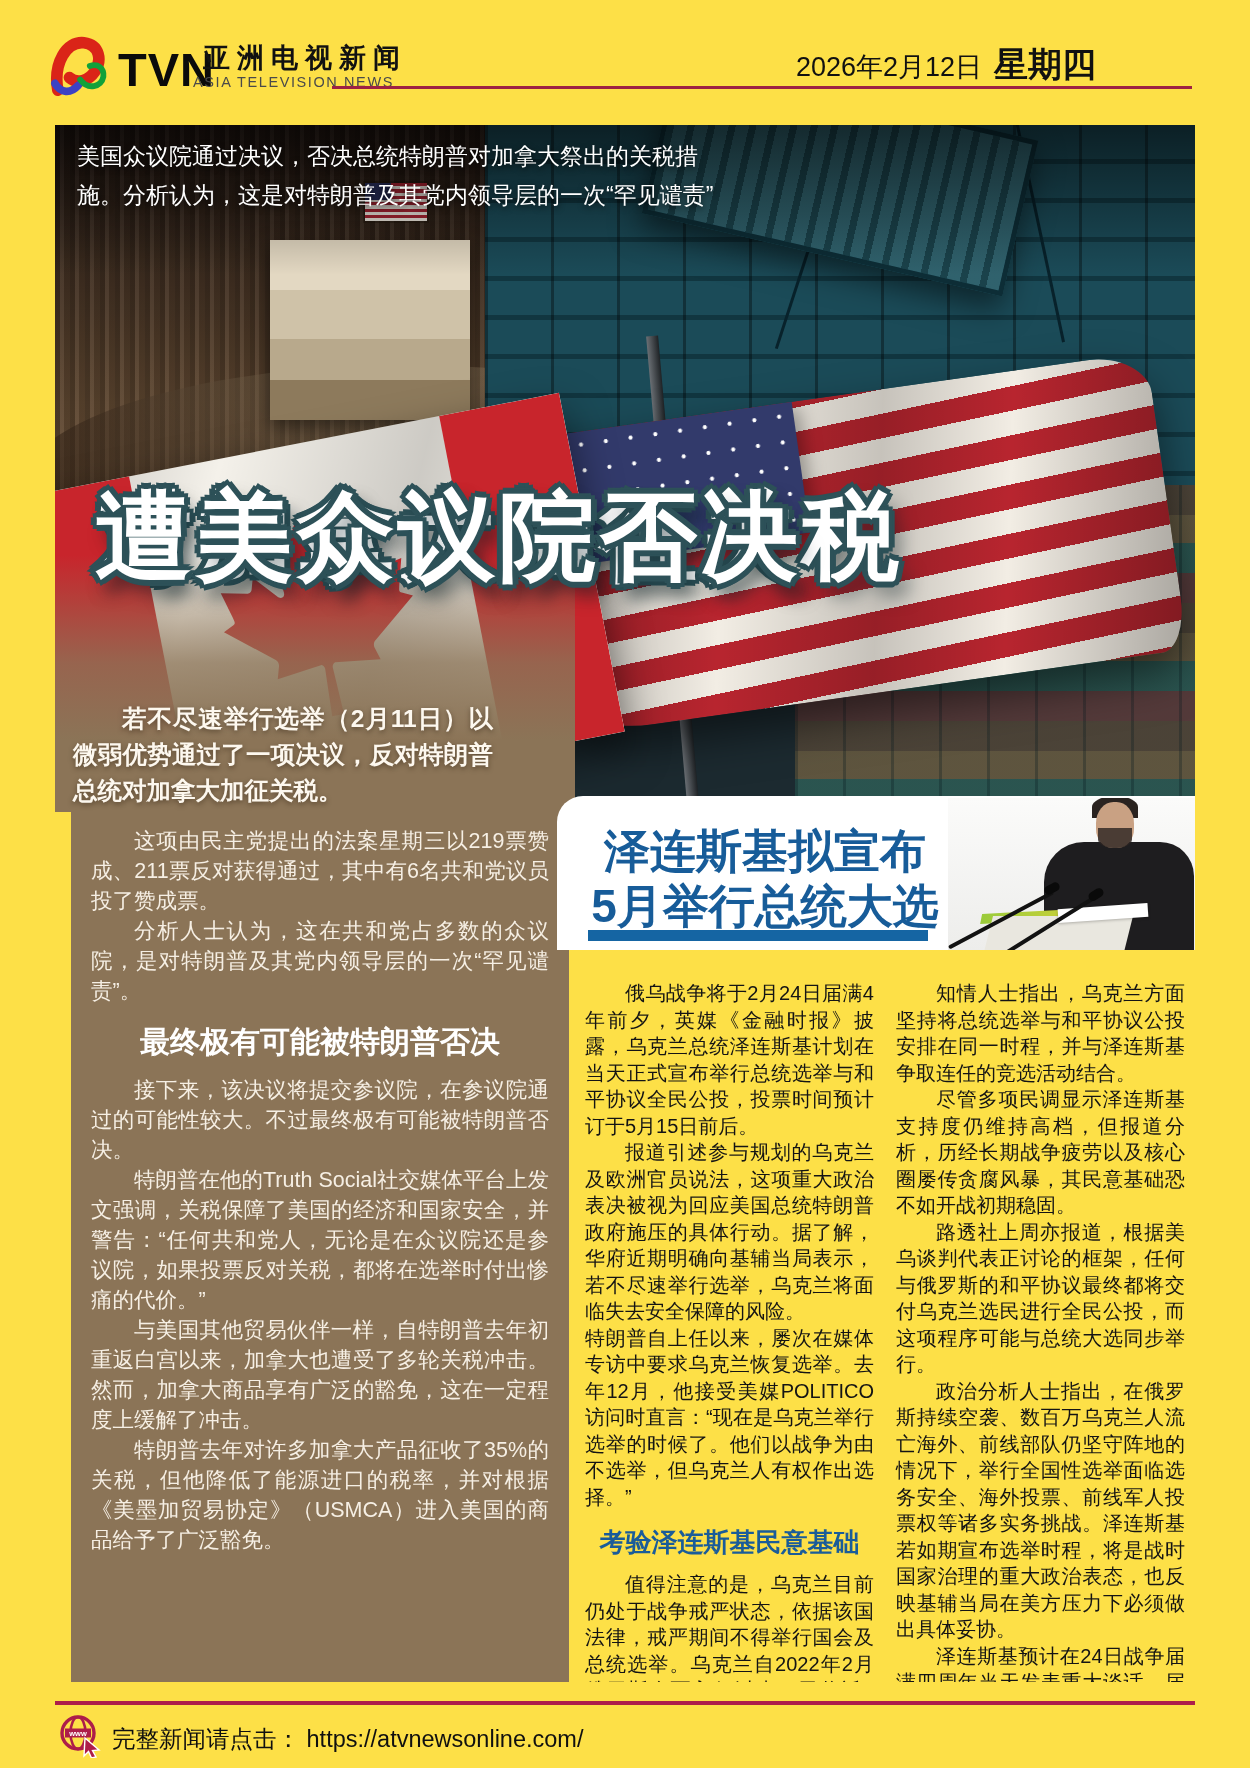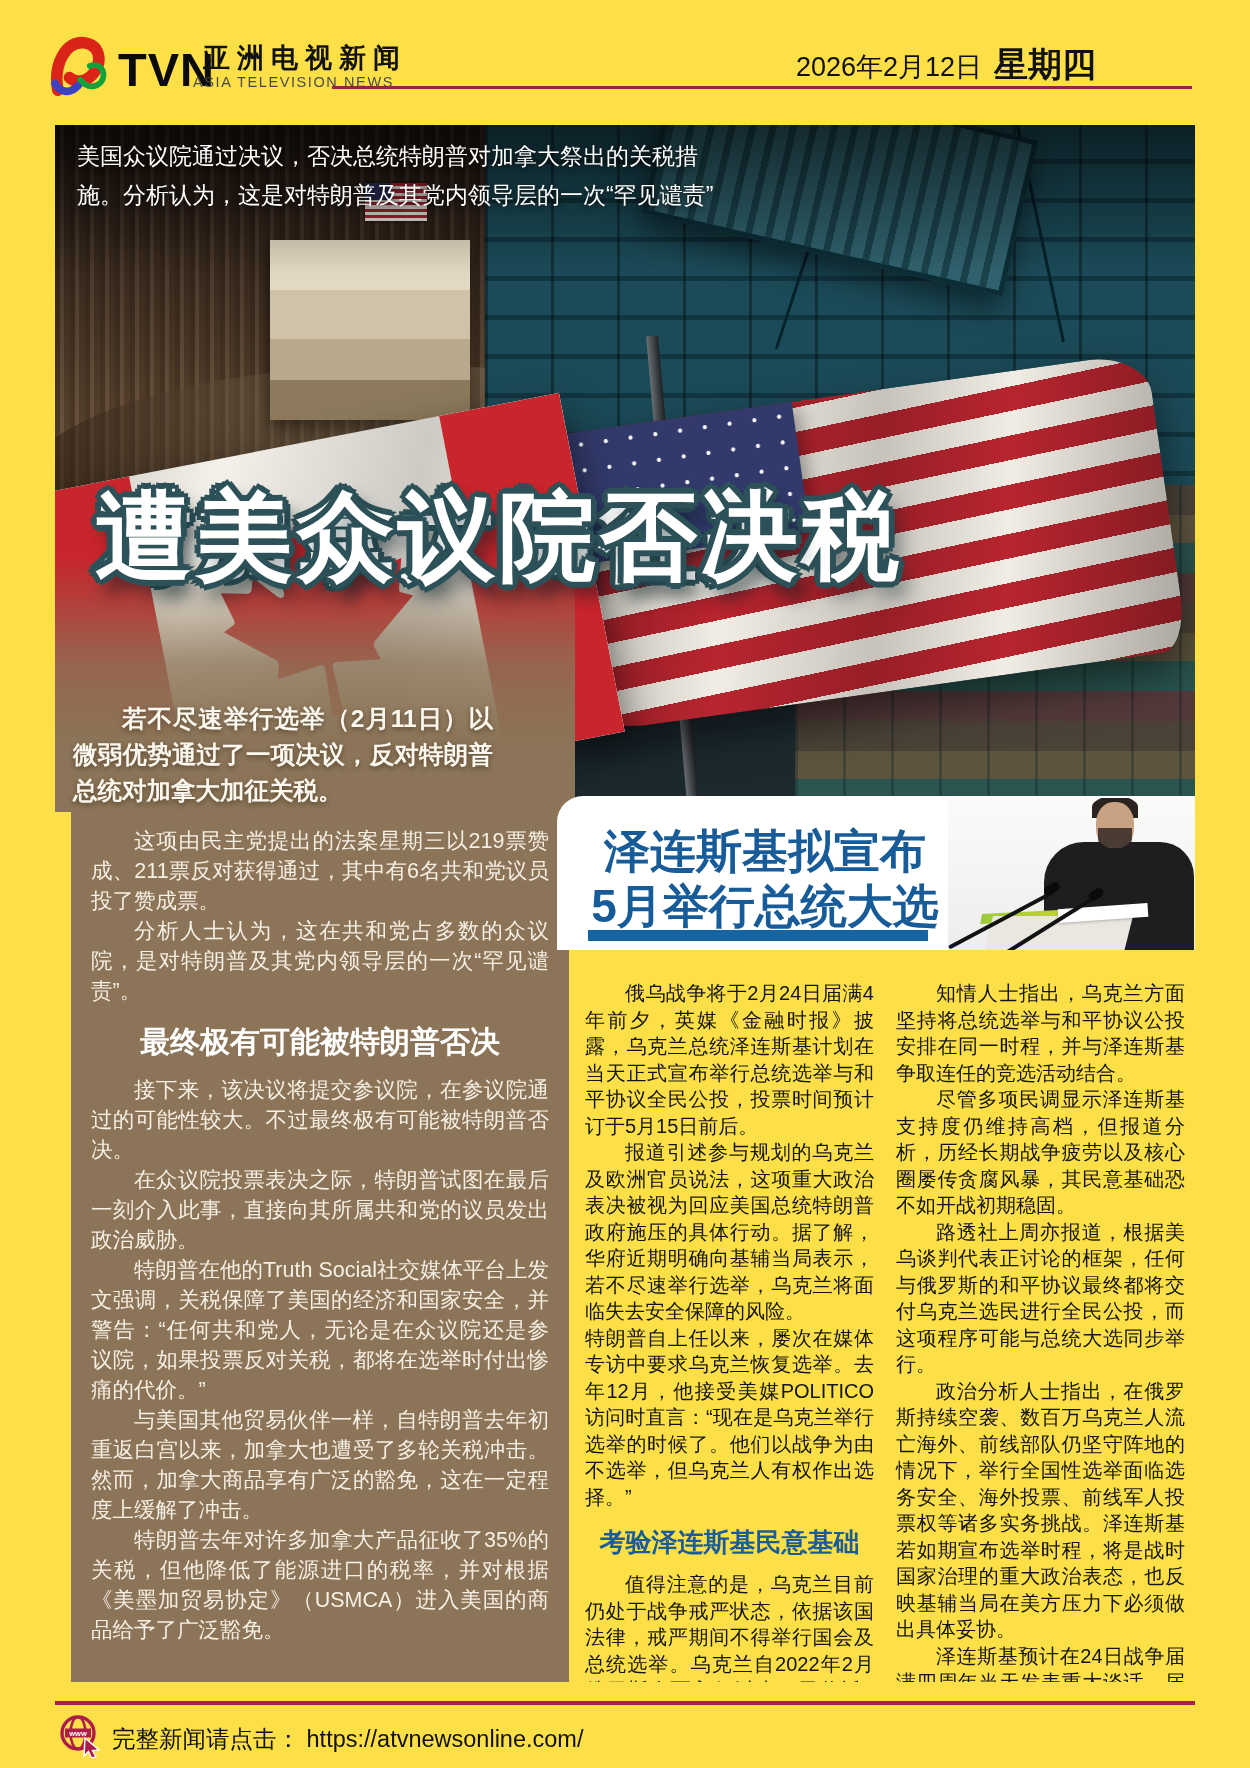--- a/index.html
+++ b/index.html
@@ -164,21 +164,20 @@
       <div>遭美众议院否决</div>
     </div>
     <div class="hero-lead">若不尽速举行选举（2月11日）以微弱优势通过了一项决议，反对特朗普总统对加拿大加征关税。</div>
   </div>
 
   <div class="brown-panel">
     <p>这项由民主党提出的法案星期三以219票赞成、211票反对获得通过，其中有6名共和党议员投了赞成票。</p>
     <p>分析人士认为，这在共和党占多数的众议院，是对特朗普及其党内领导层的一次“罕见谴责”。</p>
     <div class="brown-subhead">最终极有可能被特朗普否决</div>
     <p>接下来，该决议将提交参议院，在参议院通过的可能性较大。不过最终极有可能被特朗普否决。</p>
-    <p>在众议院投票表决之际，特朗普试图在最后一刻介入此事，直接向其所属共和党的议员发出政治威胁。</p>
     <p>特朗普在他的Truth Social社交媒体平台上发文强调，关税保障了美国的经济和国家安全，并警告：“任何共和党人，无论是在众议院还是参议院，如果投票反对关税，都将在选举时付出惨痛的代价。”</p>
     <p>与美国其他贸易伙伴一样，自特朗普去年初重返白宫以来，加拿大也遭受了多轮关税冲击。然而，加拿大商品享有广泛的豁免，这在一定程度上缓解了冲击。</p>
     <p>特朗普去年对许多加拿大产品征收了35%的关税，但他降低了能源进口的税率，并对根据《美墨加贸易协定》（USMCA）进入美国的商品给予了广泛豁免。</p>
   </div>
 
   <div class="story2-card"></div>
   <div class="story2-headline">
     <div>泽连斯基拟宣布</div>
     <div>5月举行总统大选</div>
   </div>

